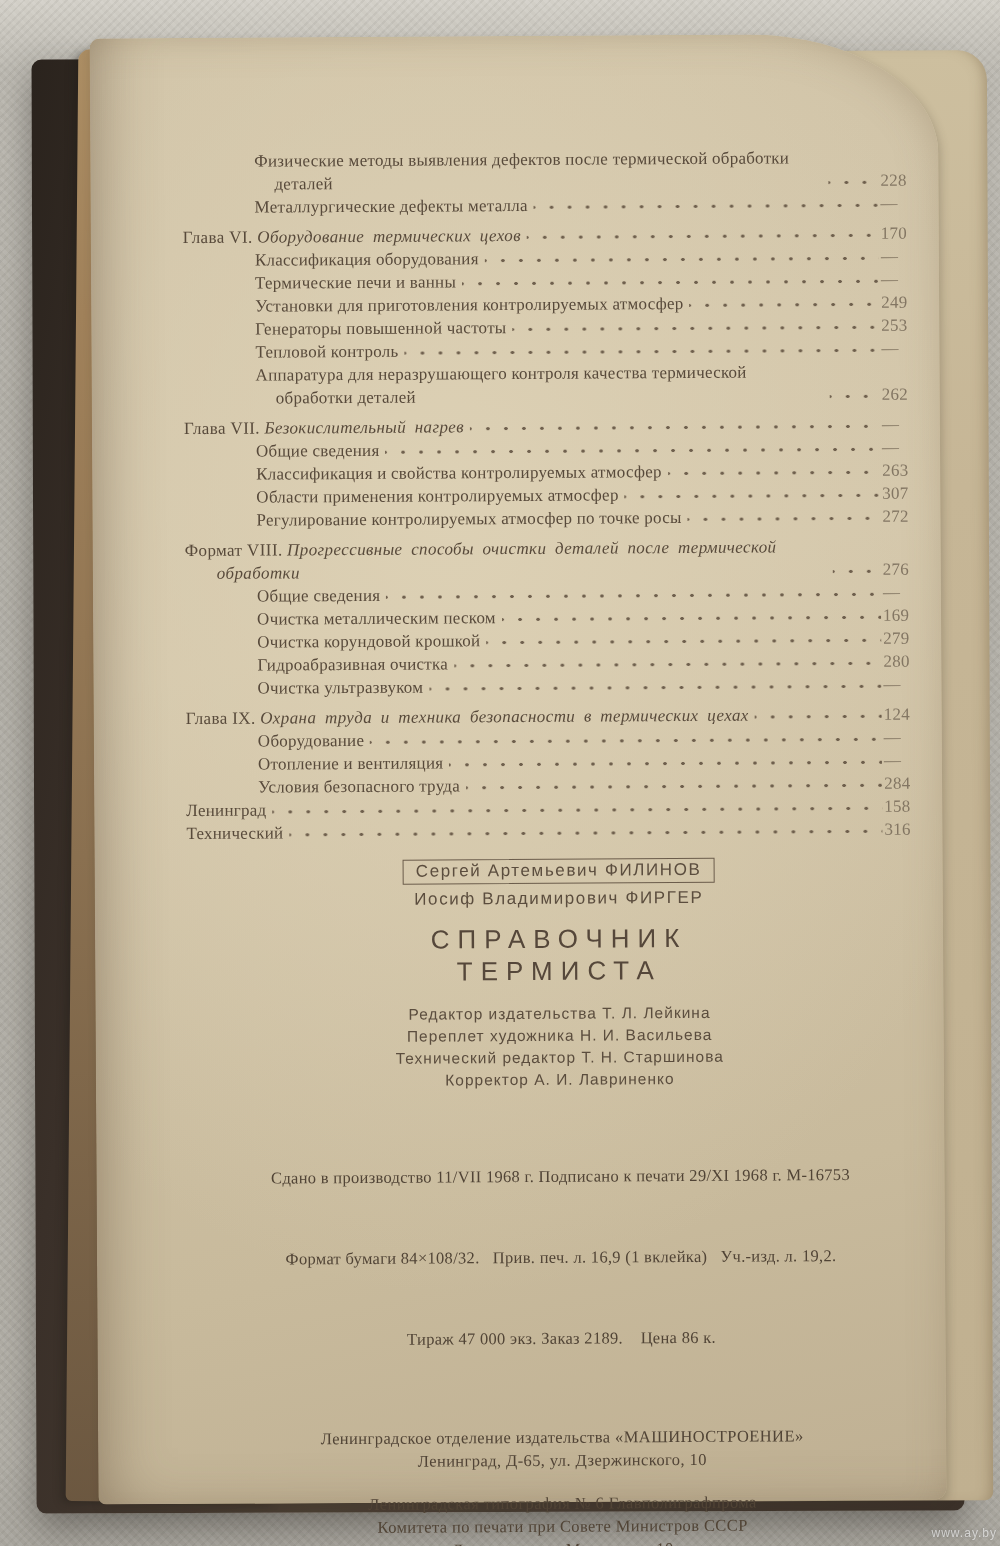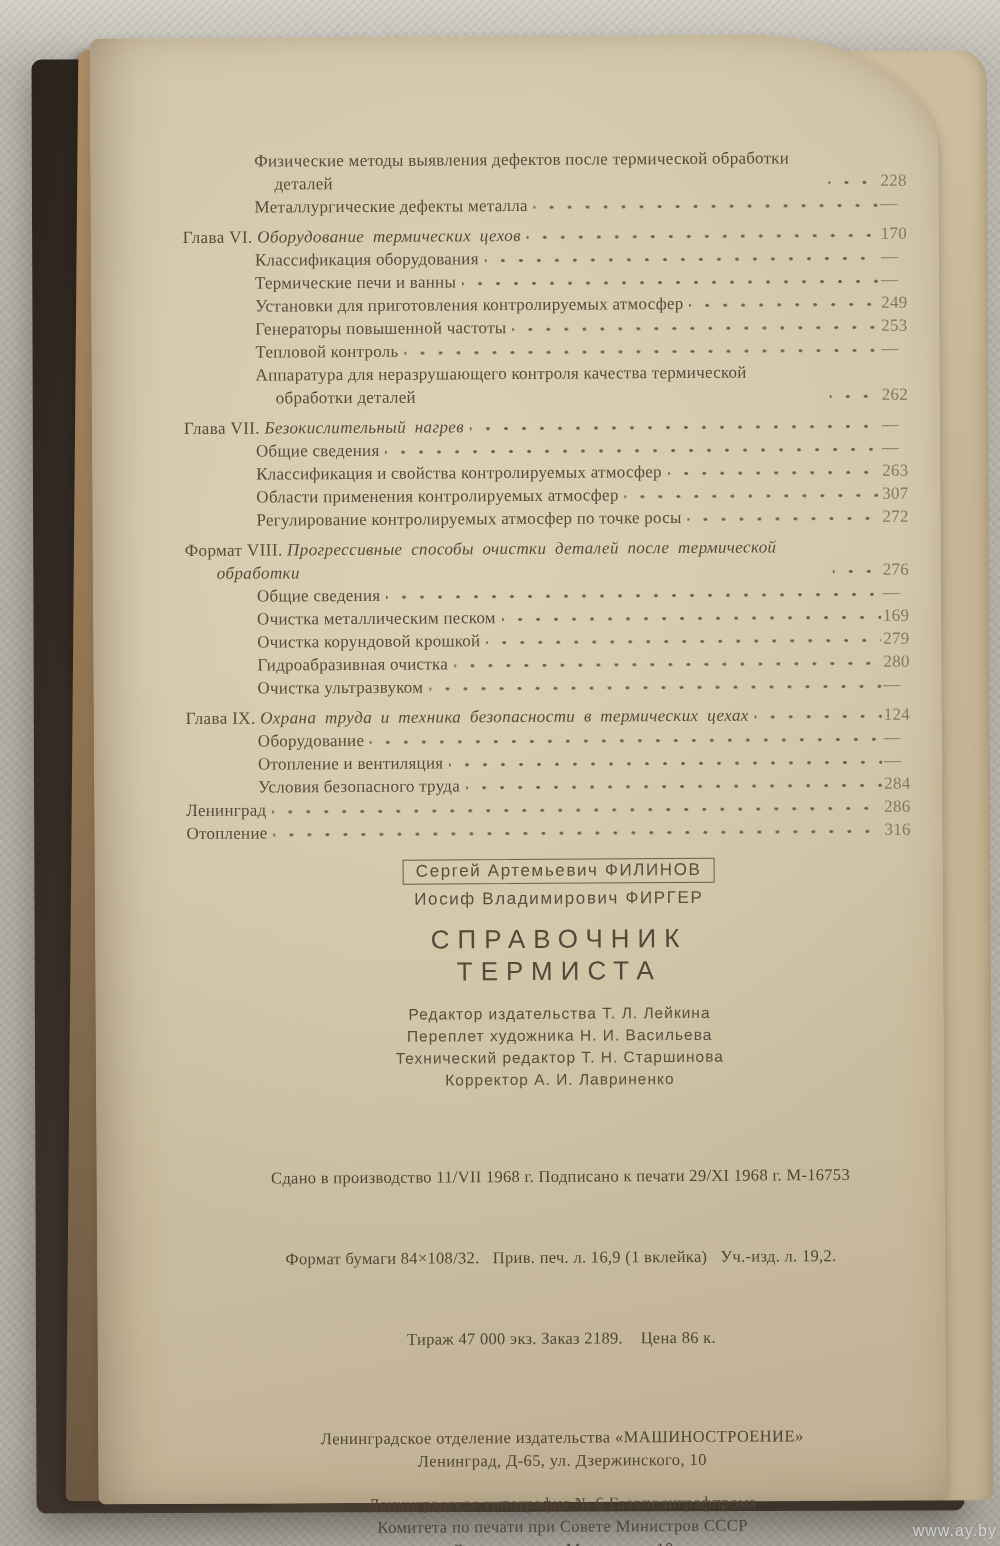--- a/index.html
+++ b/index.html
@@ -77,21 +77,21 @@
     font-size:15.5px;line-height:22px;letter-spacing:1px;color:#5b4d3e;}
   .production{margin-top:18px;text-align:center;font-size:16.5px;line-height:27px;
     letter-spacing:.3px;color:#514436;white-space:pre-wrap;}
   .publisher{margin-top:20px;text-align:center;font-size:16.5px;line-height:23px;
     letter-spacing:.4px;color:#514436;}
   .printer{margin-top:20px;text-align:center;font-size:16.5px;line-height:23px;
     letter-spacing:.4px;color:#514436;}
   
   .watermark{
     position:absolute;right:3px;bottom:6px;font-family:"Liberation Sans",sans-serif;
-    font-size:16px;letter-spacing:1px;color:rgba(250,250,250,.65);
+    font-size:12px;letter-spacing:1px;color:rgba(250,250,250,.65);
     text-shadow:0 0 2px rgba(90,90,90,.5);
     margin-left:32px;
   }
 </style>
 </head>
 <body>
 
 <div class="book-cover"></div>
 <div class="flyleaf"></div>
 <div class="underpages"></div>
@@ -233,24 +233,24 @@
         <div class="toc-page">—</div>
       </div>
       <div class="toc-row sub">
         <div class="toc-text">Условия безопасного труда</div>
         <div class="leader"></div>
         <div class="toc-page">284</div>
       </div>
       <div class="toc-row toplevel">
         <div class="toc-text">Ленинград</div>
         <div class="leader"></div>
-        <div class="toc-page">286</div>
+        <div class="toc-page">158</div>
       </div>
       <div class="toc-row toplevel">
-        <div class="toc-text">Отопление</div>
+        <div class="toc-text">Технический</div>
         <div class="leader"></div>
         <div class="toc-page">316</div>
       </div>
     </div>
 
     <div class="authors">
       <div><span class="author-box">Сергей Артемьевич ФИЛИНОВ</span></div>
       <div class="author-second">Иосиф Владимирович ФИРГЕР</div>
     </div>
 

